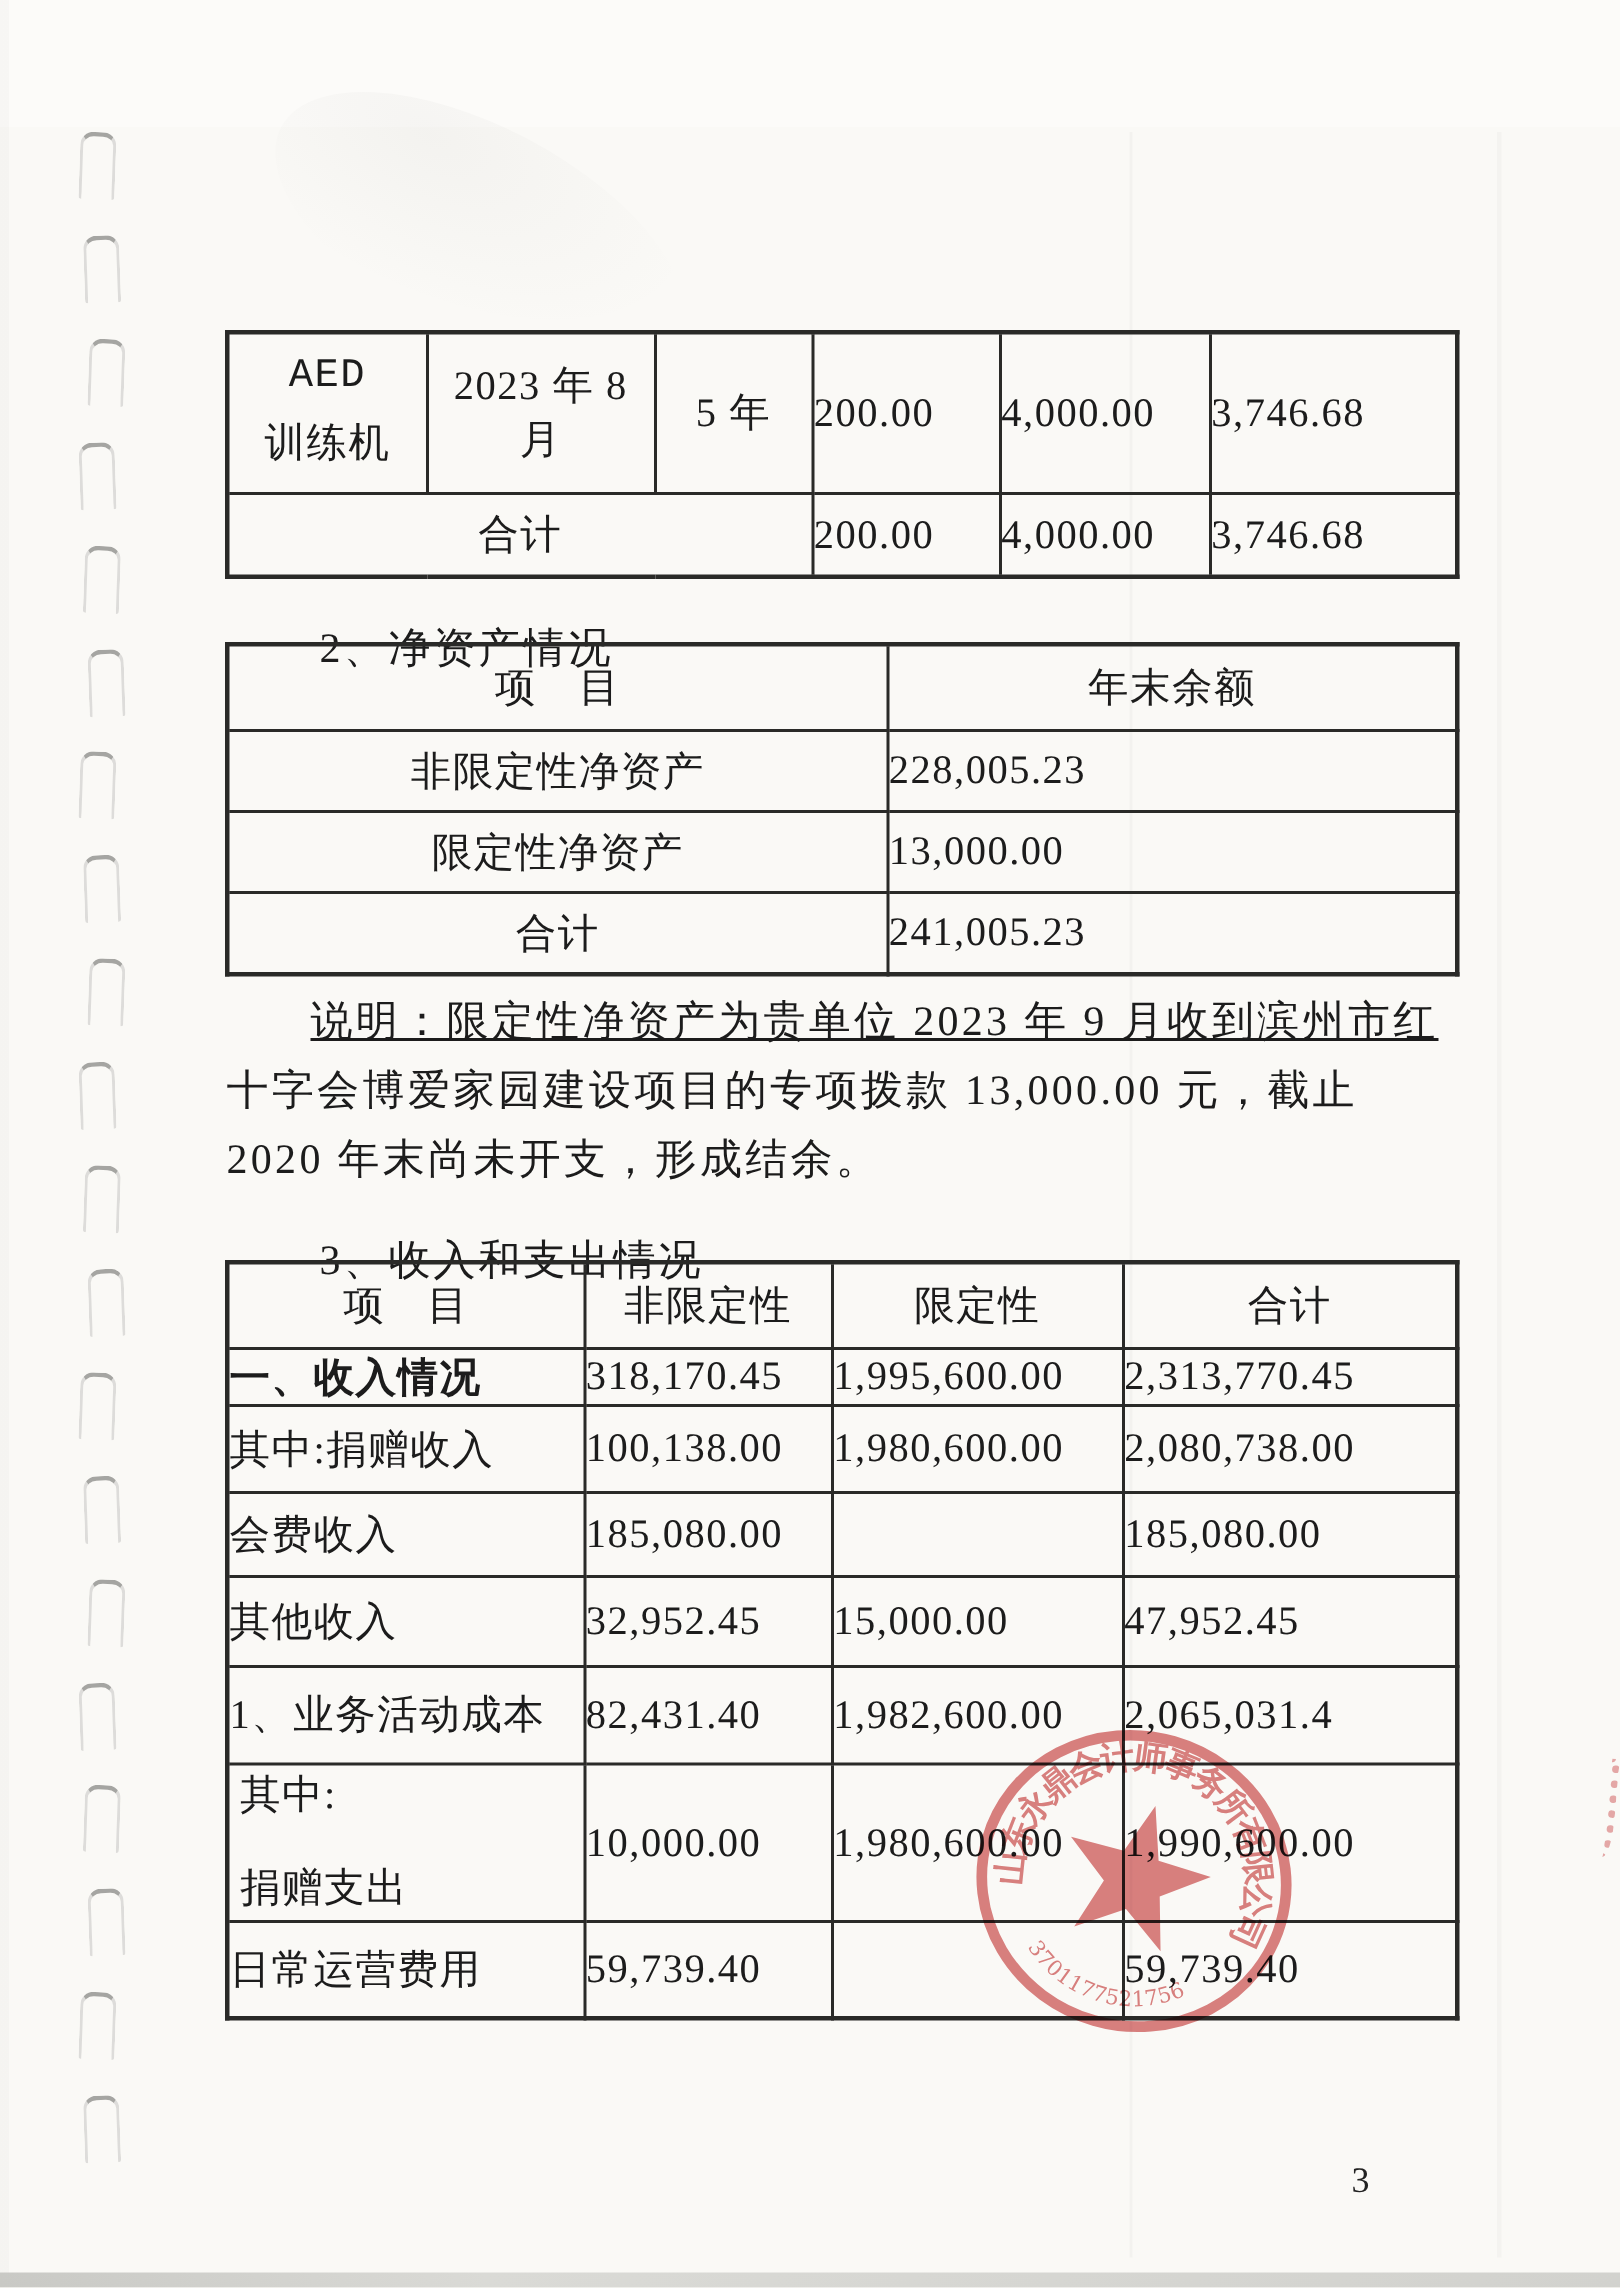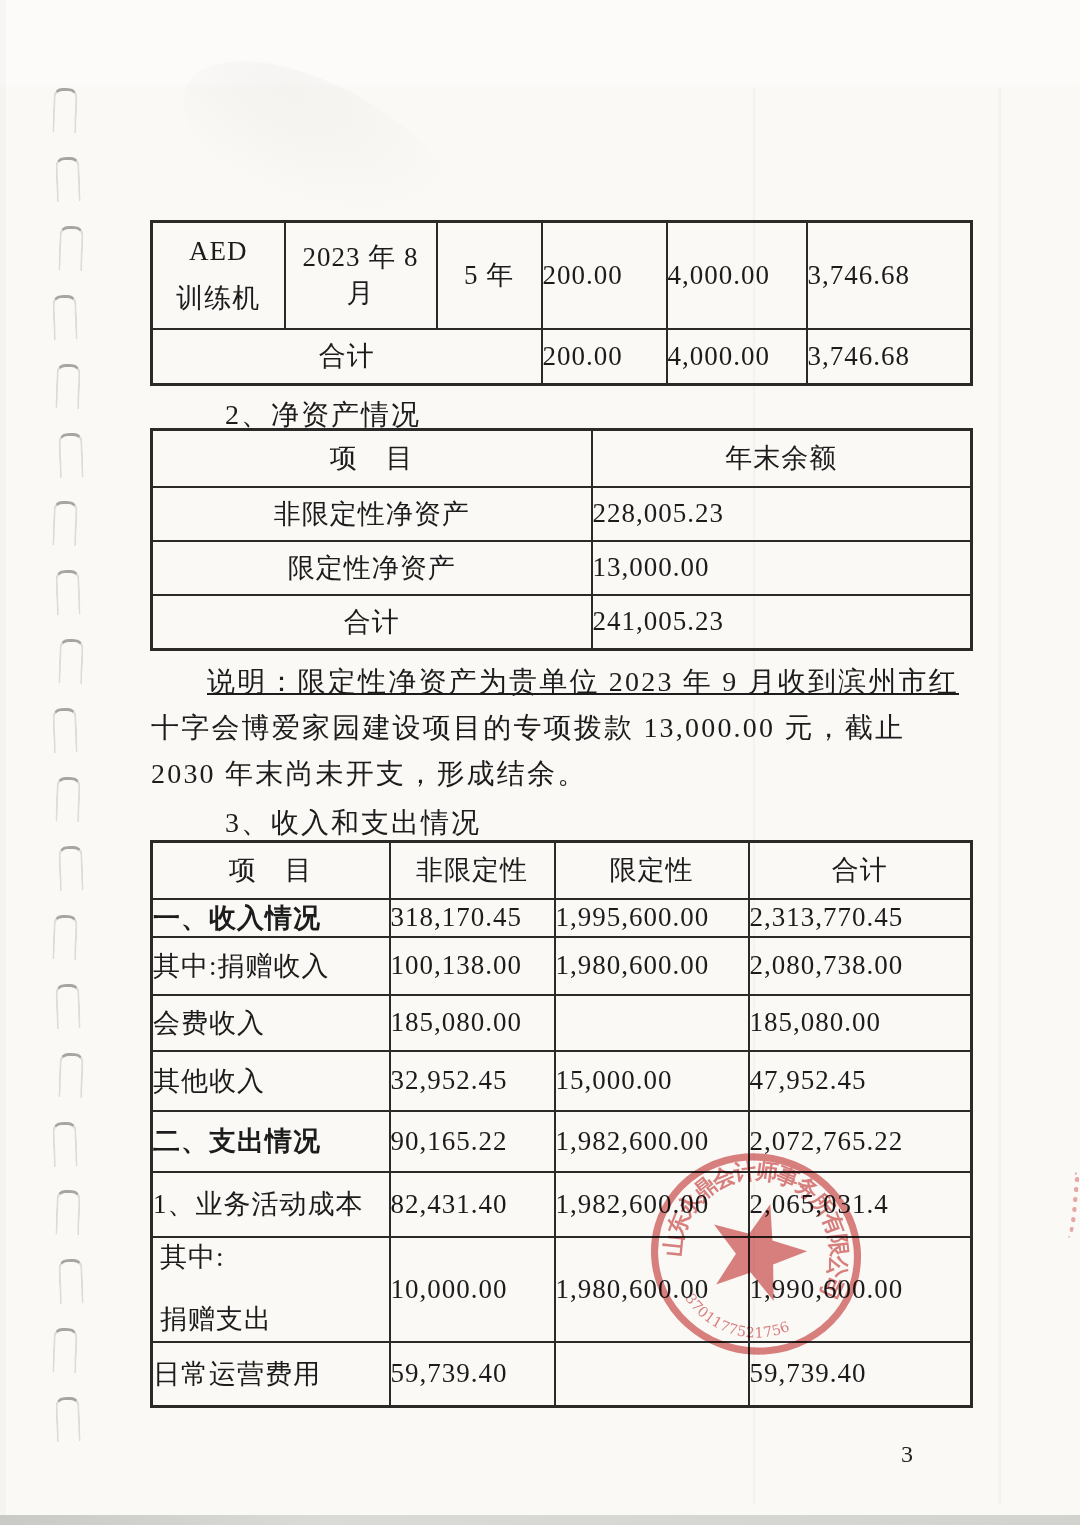--- a/index.html
+++ b/index.html
@@ -47,24 +47,24 @@
     border:2px solid #2a2a28;
     padding:0;
     font-size:27px;
     letter-spacing:1px;
     overflow:hidden;
   }
   td.c{text-align:center;}
   td.num{padding-right:9px;font-size:25px;letter-spacing:1px;white-space:nowrap;}
   td.lab{text-align:left;padding-left:7px;white-space:nowrap;}
   td.b{font-weight:bold;}
-  .twoline{line-height:1.75;}
+  .twoline{line-height:1.75;font-family:Liberation Mono, monospace;}
   .heading{
-    position:absolute;left:225px;
-    font-size:28px;letter-spacing:2px;white-space:nowrap;
+    position:absolute;left:213px;
+    font-size:28px;letter-spacing:2px;white-space:nowrap;margin-top:17px;
   }
   .note{
     position:absolute;left:151px;top:659px;width:824px;
     font-size:28px;line-height:46px;letter-spacing:2.2px;
   }
   .note .l1{text-indent:2em;text-decoration:underline;}
   .split-label{
     display:flex;flex-direction:column;justify-content:space-between;
     height:92px;padding:5px 0 6px 7px;text-align:left;line-height:1.1;
   }
@@ -173,21 +173,21 @@
     <tr style="height:55px">
       <td class="c">合计</td>
       <td class="num">241,005.23</td>
     </tr>
   </tbody>
     </table>
 
   <div class="note">
     <div class="l1">说明：限定性净资产为贵单位 2023 年 9 月收到滨州市红</div>
     <div>十字会博爱家园建设项目的专项拨款 13,000.00 元，截止</div>
-    <div>2030 年末尚未开支，形成结余。</div>
+    <div>2020 年末尚未开支，形成结余。</div>
   </div>
 
   <div class="heading" style="top:804px">3、收入和支出情况</div>
 
   <table class="doc" style="left:150px;top:840px;width:820px;">
     <colgroup>
       <col style="width:238px">
         <col style="width:165px">
         <col style="width:194px">
         <col style="width:223px">
@@ -215,26 +215,20 @@
       <td class="lab">会费收入</td>
       <td class="num">185,080.00</td>
       <td class="num"></td>
       <td class="num">185,080.00</td>
     </tr>
     <tr style="height:60px">
       <td class="lab">其他收入</td>
       <td class="num">32,952.45</td>
       <td class="num">15,000.00</td>
       <td class="num">47,952.45</td>
-    </tr>
-    <tr style="height:61px">
-      <td class="lab b">二、支出情况</td>
-      <td class="num">90,165.22</td>
-      <td class="num">1,982,600.00</td>
-      <td class="num">2,072,765.22</td>
     </tr>
     <tr style="height:65px">
       <td class="lab">1、业务活动成本</td>
       <td class="num">82,431.40</td>
       <td class="num">1,982,600.00</td>
       <td class="num">2,065,031.4</td>
     </tr>
     <tr style="height:105px">
       <td>
         <div class="split-label">

